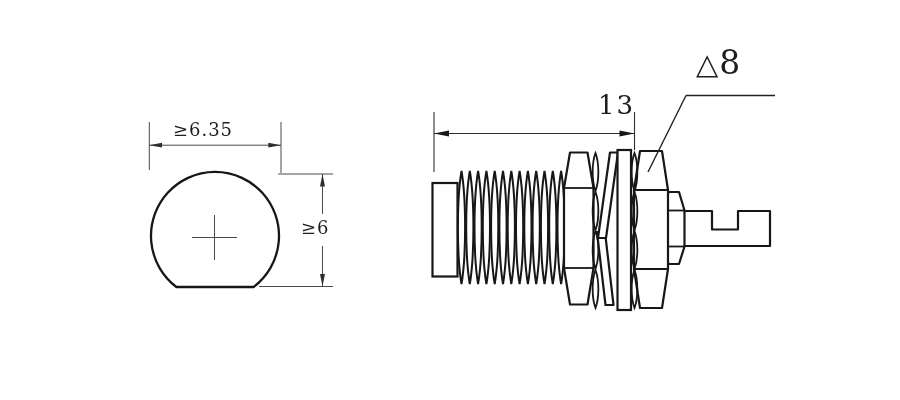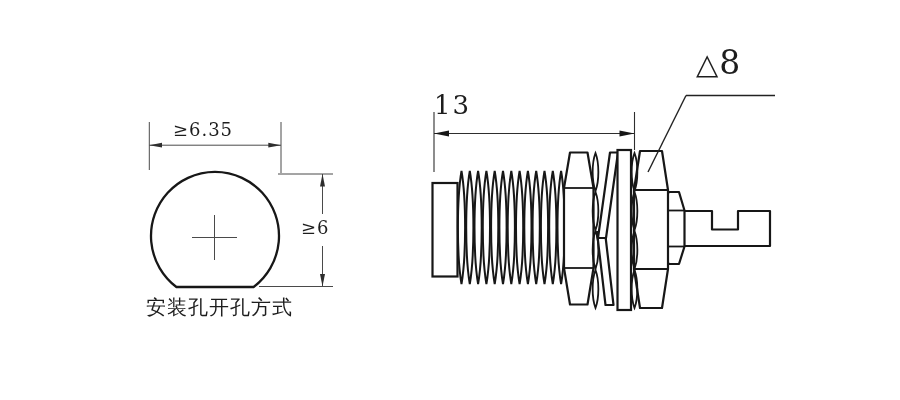--- a/index.html
+++ b/index.html
@@ -26,21 +26,21 @@
   .dim-height {
     left: 301px; top: 219px;
     font-size: 18px; letter-spacing: 1px;
   }
   .caption {
     left: 146px; top: 297px;
     font-size: 20px; letter-spacing: 1px;
   }
   .dim-length {
     left: 434px; top: 92px; width: 201px;
-    text-align: left;
+    text-align: right;
     font-size: 26px; letter-spacing: 2px;
   }
   .finish {
     position: absolute;
     left: 696px; top: 43px;
     display: flex; align-items: baseline; gap: 1px;
     color: #1d1d1d;
   }
   .finish .tri { font-size: 29px; font-family: "DejaVu Sans", sans-serif; }
   .finish .val { font-size: 33px; }
@@ -159,21 +159,20 @@
         <line x1="686" y1="95.5" x2="775" y2="95.5"></line>
         <line x1="686" y1="95.5" x2="648" y2="172"></line>
       </g>
     </g>
   </svg>
 
   <span class="txt dim-width">≥6.35</span>
 
   <span class="txt dim-height">≥6</span>
 
-  <span class="txt caption">安装孔开孔方式</span>
 
   <span class="txt dim-length">13</span>
 
   <div class="finish">
     <span class="tri">△</span>
     <span class="val">8</span>
   </div>
 
 </div>
 

